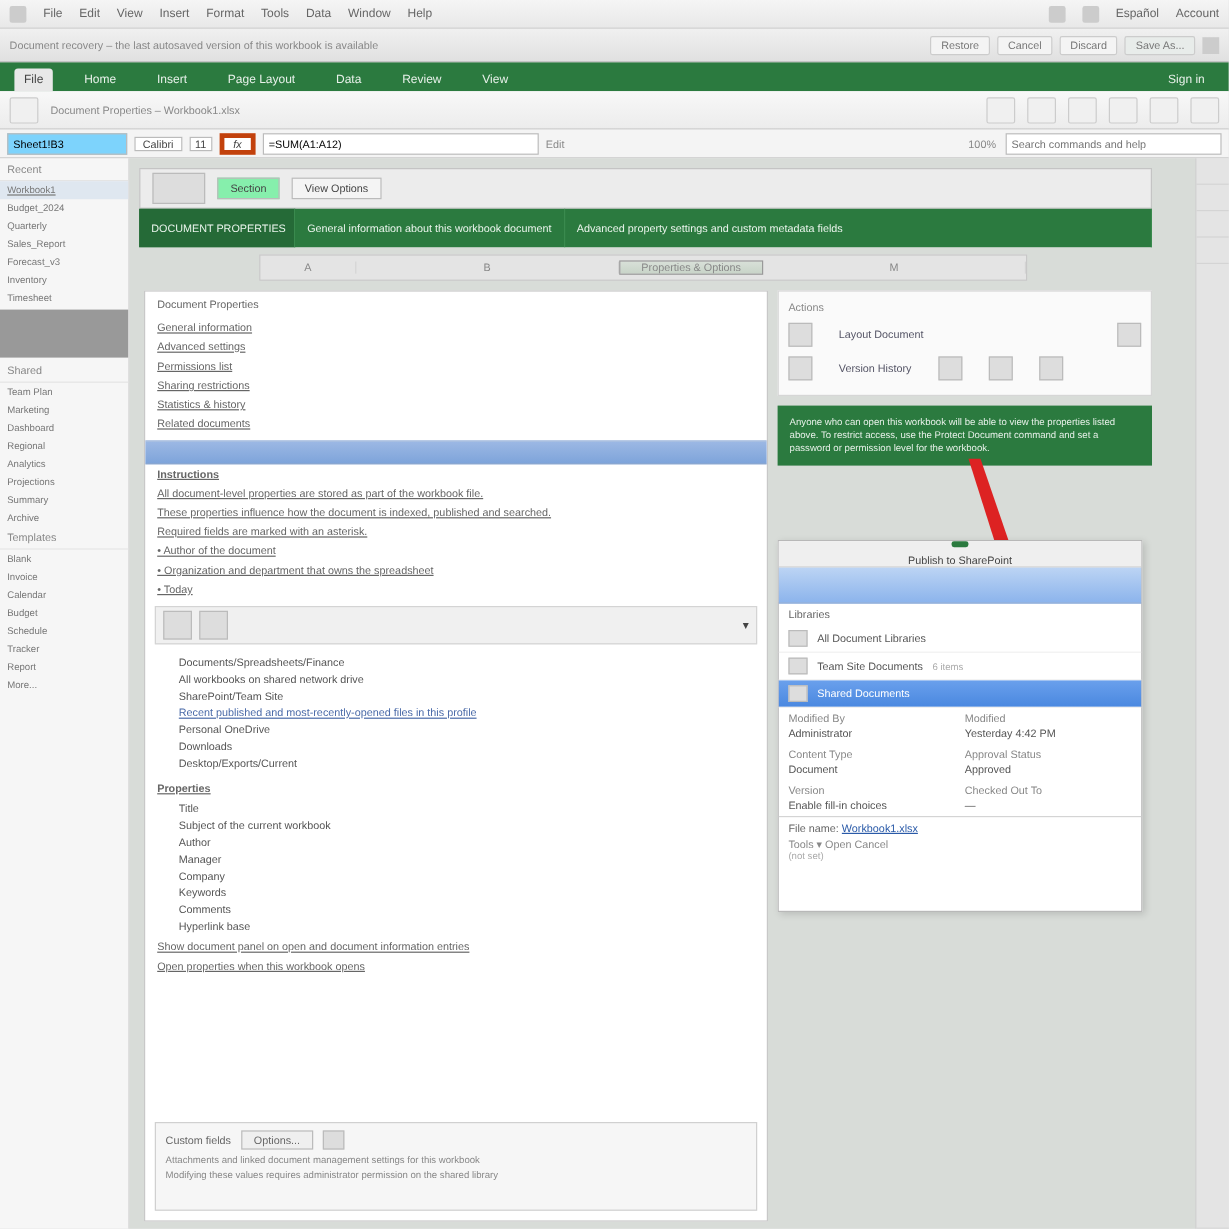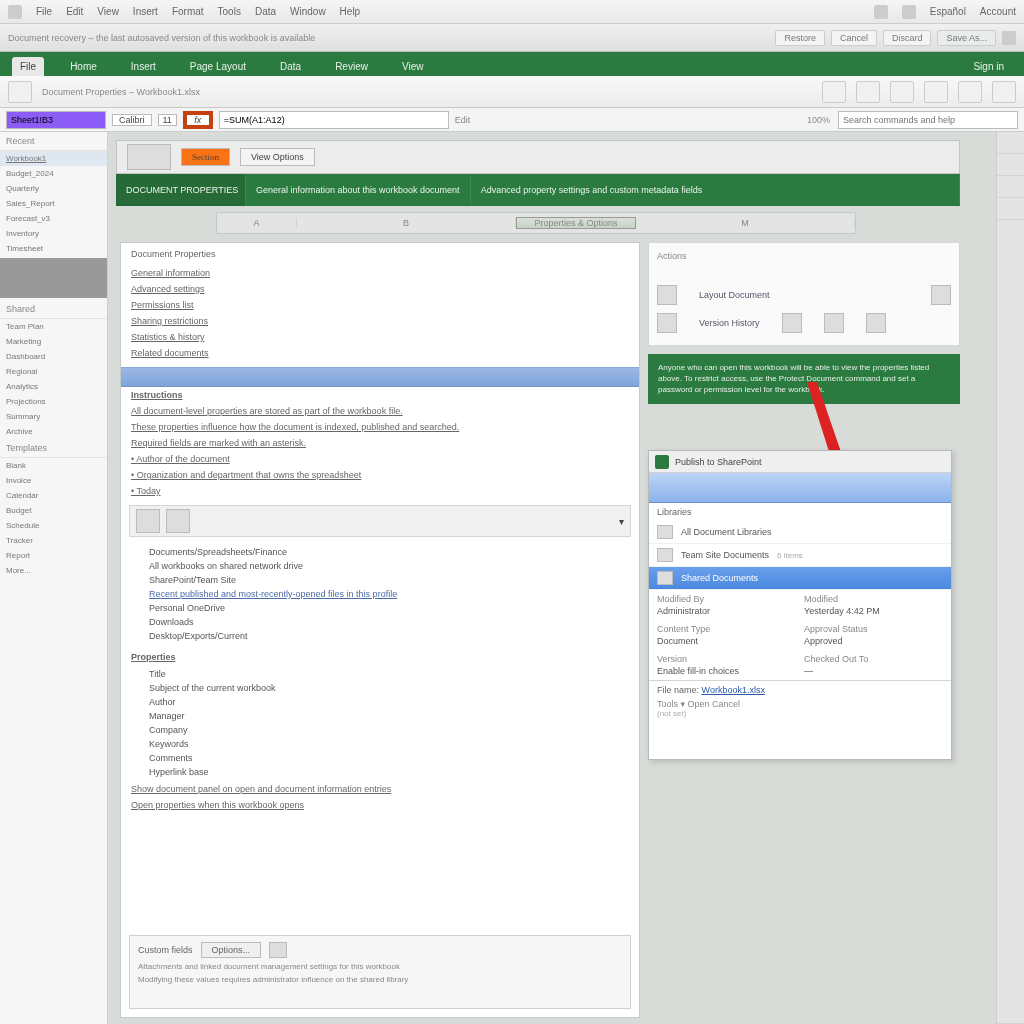--- a/index.html
+++ b/index.html
@@ -22,21 +22,21 @@
 .ribbon .tab.active { background: #e8e8e8; color: #444; border-radius: 3px 3px 0 0; }
 .ribbon .right { margin-left: auto; }
 
 
 .ribbon-body { height: 32px; background: linear-gradient(#f8f8f8,#ececec); border-bottom: 1px solid #c8c8c8; display: flex; align-items: center; padding: 0 8px; gap: 10px; }
 .ribbon-body .rbtn { width: 24px; height: 22px; background: #f0f0f0; border: 1px solid #ccc; border-radius: 2px; }
 .ribbon-body .title { font-size: 9px; color: #888; }
 
 
 .formula-bar { height: 24px; background: #f4f4f4; border-bottom: 1px solid #ccc; display: flex; align-items: center; padding: 0 6px; gap: 6px; }
-.formula-bar .namebox { width: 100px; height: 18px; border: 1px solid #bbb; background: #8b5cf6; padding: 0 4px; font-size: 9px; }
+.formula-bar .namebox { width: 100px; height: 18px; border: 1px solid #bbb; background: #7dd3fc; padding: 0 4px; font-size: 9px; }
 .formula-bar .fx { width: 30px; height: 18px; border: 4px solid #c2410c; background: #fff; display: flex; align-items: center; justify-content: center; font-size: 9px; font-style: italic; }
 .formula-bar .input { flex: 0 0 230px; height: 18px; border: 1px solid #bbb; background: #fff; padding: 0 4px; font-size: 9px; }
 .formula-bar .extra { flex: 1; display: flex; gap: 8px; align-items: center; font-size: 9px; color: #888; }
 .formula-bar .search { flex: 0 0 180px; height: 18px; border: 1px solid #bbb; background: #fff; padding: 0 4px; font-size: 9px; color: #aaa; }
 
 
 .main { display: flex; height: calc(1024px - 24px - 28px - 24px - 32px - 24px); }
 
 
 .leftnav { width: 108px; background: #f6f6f6; border-right: 1px solid #d0d0d0; overflow: hidden; display: flex; flex-direction: column; }
@@ -45,21 +45,21 @@
 .leftnav .item.sel { background: #dfe7f0; text-decoration: underline; }
 .leftnav .bigblock { height: 40px; background: #999; margin: 2px 0; }
 
 
 .workspace { flex: 1; background: #d8dcd8; position: relative; overflow: hidden; }
 
 
 .doc-header { position: absolute; top: 8px; left: 8px; right: 36px; height: 66px; }
 .doc-header .top { height: 34px; background: #ececec; border: 1px solid #c4c4c4; display: flex; align-items: center; padding: 0 10px; gap: 10px; }
 .doc-header .tabbtn { padding: 3px 10px; background: #f4f4f4; border: 1px solid #bbb; font-size: 9px; }
-.doc-header .tabbtn.active { background: #f97316; font-family: Liberation Serif, serif; }
+.doc-header .tabbtn.active { background: #86efac; }
 .doc-header .bottom { height: 32px; background: #2b7a3f; display: flex; align-items: center; }
 .doc-header .seg { padding: 0 10px; color: #eaf4ec; font-size: 9px; border-right: 1px solid #3a8a4e; height: 100%; display: flex; align-items: center; white-space: nowrap; overflow: hidden; }
 .doc-header .seg.first { background: #256a37; flex: 0 0 130px; }
 
 
 .subheader { position: absolute; top: 80px; left: 108px; right: 140px; height: 22px; background: #e4e4e4; border: 1px solid #c8c8c8; display: flex; align-items: center; }
 .subheader .cell { flex: 1; text-align: center; font-size: 9px; color: #888; border-right: 1px solid #d4d4d4; }
 .subheader .active { background: linear-gradient(#d8e0d8,#c8d4c8); border: 1px solid #999; }
 
 
@@ -81,21 +81,21 @@
 .content-right .toolbox .row { display: flex; gap: 22px; align-items: center; padding: 4px 0; }
 .content-right .toolbox .icn { width: 20px; height: 20px; background: #ddd; border: 1px solid #bbb; }
 .content-right .toolbox .lbl { font-size: 9px; color: #556; }
 .content-right .greenbanner { background: #2b7a3f; color: #e6f0e8; padding: 8px 10px; font-size: 8px; line-height: 1.4; }
 
 
 .red-arrow { position: absolute; top: 250px; left: 695px; width: 40px; height: 80px; pointer-events: none; }
 
 
 .file-panel { position: absolute; top: 318px; left: 540px; right: 44px; height: 310px; background: #fff; border: 1px solid #b8b8b8; box-shadow: 2px 2px 6px rgba(0,0,0,0.15); }
-.file-panel .titlebar { height: 22px; background: #efefef; border-bottom: 1px solid #d0d0d0; display: flex; align-items: center; padding: 0 6px; gap: 6px; font-size: 9px; color: #444; }
+.file-panel .titlebar { height: 22px; background: #efefef; border-bottom: 1px solid #d0d0d0; display: flex; align-items: center; padding: 0 6px; gap: 6px; font-size: 9px; color: #444; flex-direction: column; }
 .file-panel .titlebar .xl { width: 14px; height: 14px; background: #2b7a3f; border-radius: 2px; }
 .file-panel .selband { height: 30px; background: linear-gradient(#bcd4f4,#8cb4ec); border-bottom: 1px solid #6a94d0; }
 .file-panel .row { display: flex; align-items: center; padding: 4px 8px; gap: 8px; border-bottom: 1px solid #f0f0f0; font-size: 9px; color: #555; }
 .file-panel .row .icn { width: 16px; height: 14px; background: #ddd; border: 1px solid #bbb; }
 .file-panel .row.sel { background: linear-gradient(#6aa0ec,#4a88e0); color: #fff; }
 .file-panel .grid { display: flex; padding: 4px 8px; gap: 8px; font-size: 9px; color: #555; }
 .file-panel .grid .col { flex: 1; }
 .file-panel .grid .col .h { color: #888; margin-bottom: 2px; }
 .file-panel .bot { border-top: 1px solid #d4d4d4; padding: 4px 8px; font-size: 9px; color: #666; }
 
@@ -278,28 +278,28 @@
       <div class="footerbox">
         <div class="row">
           <span>Custom fields</span>
           <span class="btn">Options...</span>
           <span style="width:18px;height:16px;background:#ddd;border:1px solid #bbb"></span>
         </div>
         <div class="row">
             <span style="font-size:8px;color:#888">Attachments and linked document management settings for this workbook</span>
           </div>
         <div class="row">
-            <span style="font-size:8px;color:#888">Modifying these values requires administrator influence on the shared library</span>
+            <span style="font-size:8px;color:#888">Modifying these values requires administrator permission on the shared library</span>
           </div>
       </div>
     </div>
 
     <div class="content-right">
       <div class="toolbox">
-        <div style="font-size:9px;color:#888;margin-bottom:20px">Actions</div>
+        <div style="font-size:9px;color:#888;margin-bottom:4px">Actions</div>
         <div class="row">
           <span class="icn"></span>
           <span class="lbl">Layout Document</span>
           <span style="flex:1"></span>
           <span class="icn"></span>
         </div>
         <div class="row">
           <span class="icn"></span>
           <span class="lbl">Version History</span>
           <span class="icn"></span>

